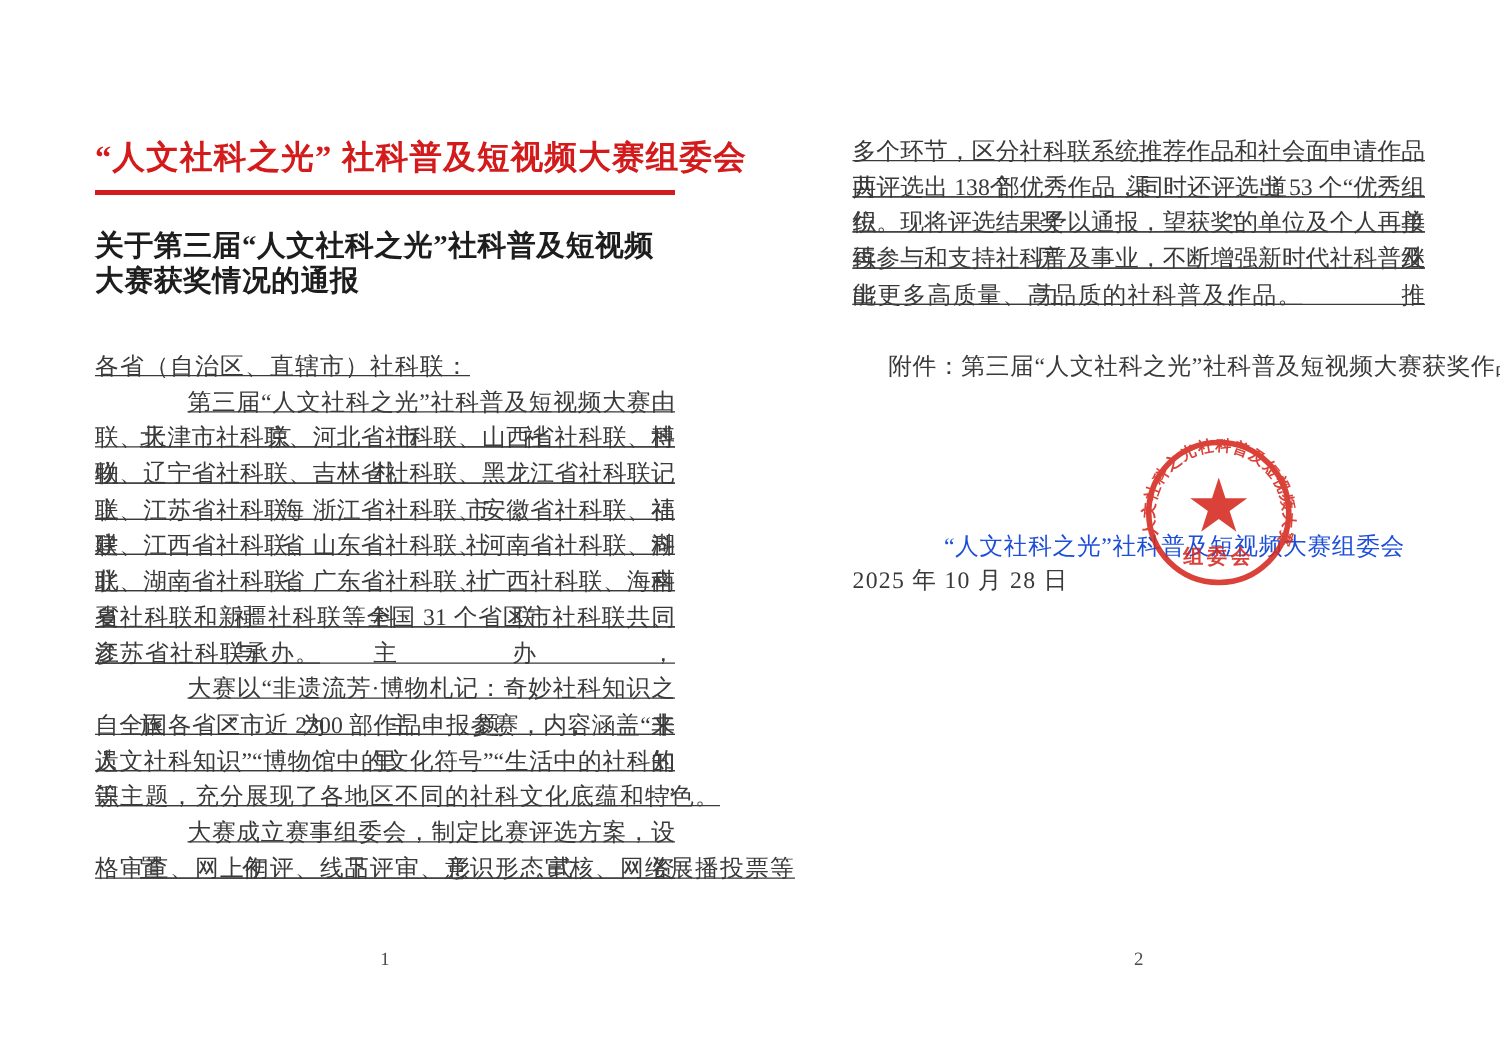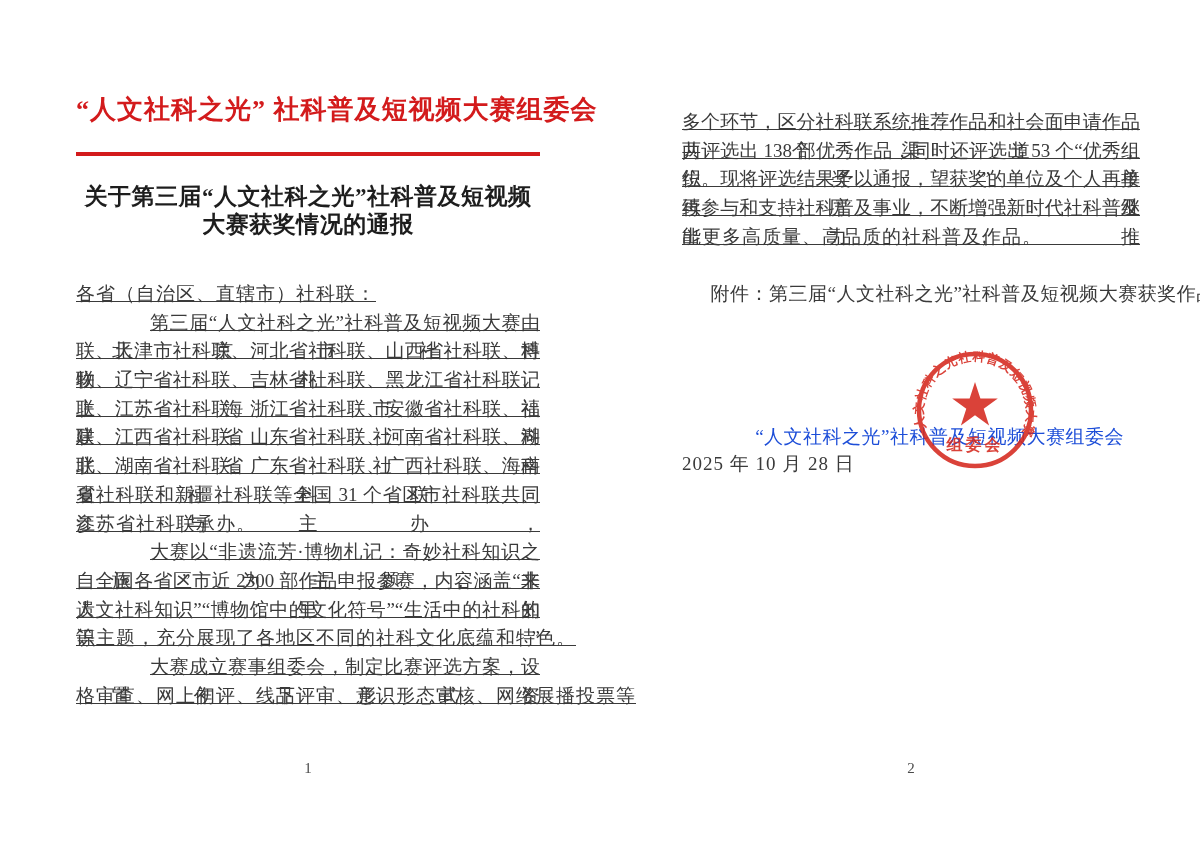--- a/index.html
+++ b/index.html
@@ -5,28 +5,28 @@
   html,body{margin:0;padding:0;background:#ffffff;}
   .canvas{
     position:relative;width:1200px;height:849px;background:#ffffff;overflow:hidden;
     font-family:"Liberation Serif","DejaVu Serif",serif;color:#3a3a3a;
   }
   .page{position:absolute;top:0;height:849px;}
   .page-left{left:76px;width:464px;}
   .page-right{left:682px;width:458px;}
 
   .org-header{
-    position:absolute;top:92px;left:0;width:100%;
+    position:absolute;top:108px;left:0;width:100%;
     text-align:center;font-size:26px;font-weight:bold;
     color:var(--red);letter-spacing:1px;white-space:nowrap;
   }
   .red-rule{position:absolute;top:152px;left:0;width:100%;height:4px;background:var(--red);}
   .doc-title{
     position:absolute;top:183px;left:0;width:100%;
-    text-align:center;font-size:23px;font-weight:bold;line-height:28px;color:#1d1d1d;
+    text-align:left;font-size:23px;font-weight:bold;line-height:28px;color:#1d1d1d;
     letter-spacing:0.5px;
   }
   .body-block{position:absolute;left:0;width:100%;text-decoration:underline;}
   .p1-body{top:280px;}
   .p2-body{top:108px;}
   .bline{
     font-size:19px;line-height:28.7px;height:28.7px;white-space:nowrap;
     letter-spacing:1px;color:#3a3a3a;
   }
   .bline.fill{

